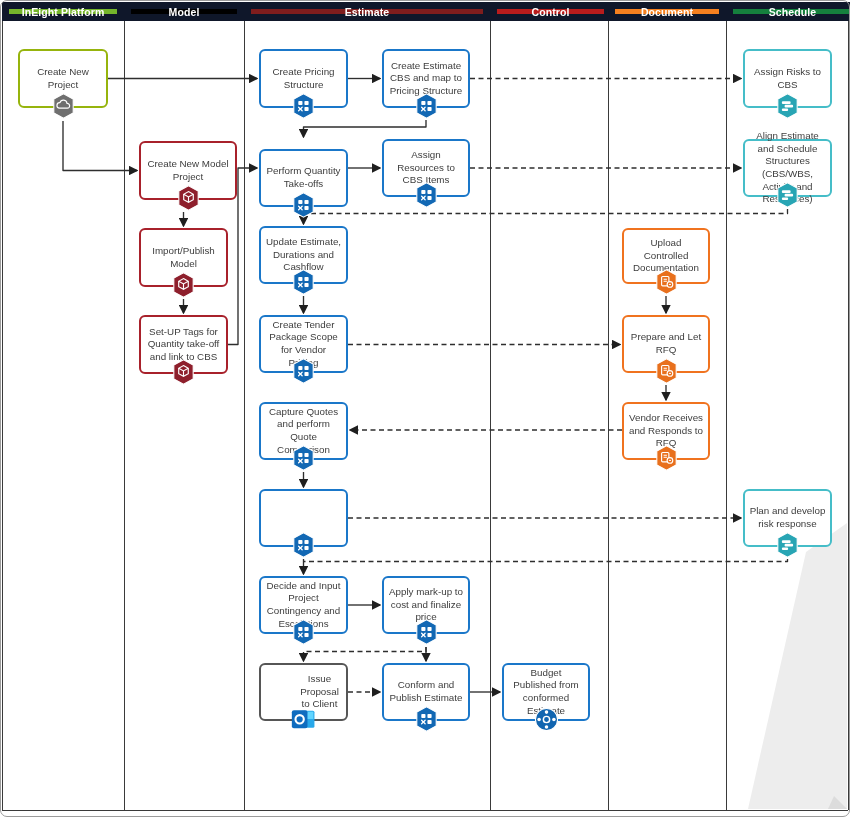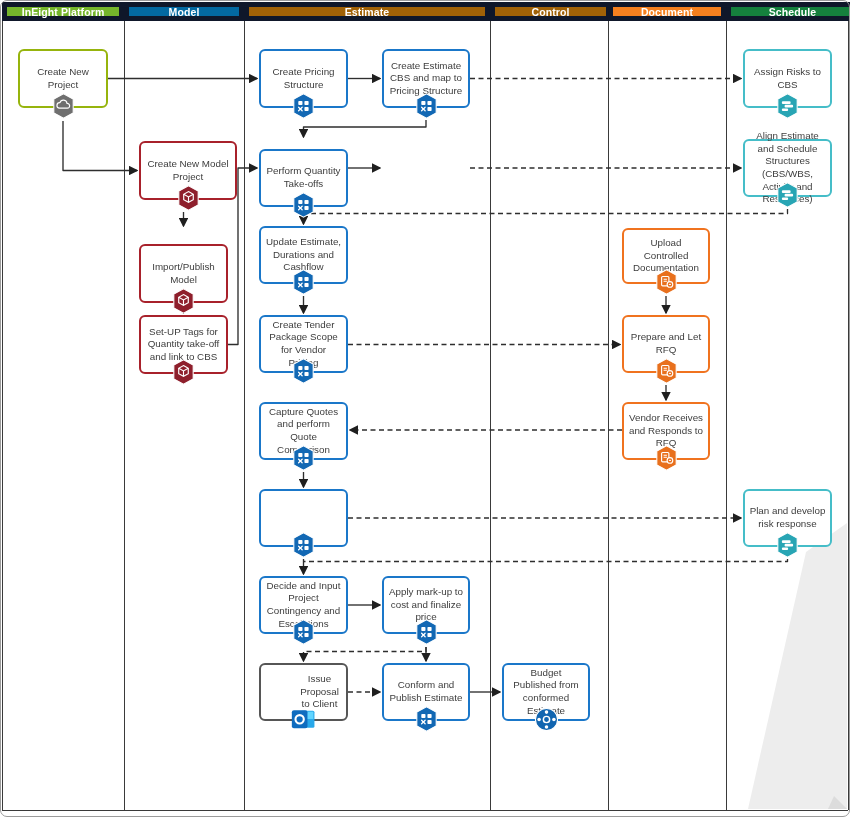--- a/index.html
+++ b/index.html
@@ -1,18 +1,18 @@
 <!DOCTYPE html>
 <html><head>
 <meta charset="utf-8">
 <style>
   html,body{margin:0;padding:0;background:#fff;font-family:"Liberation Sans",sans-serif;}
   #stage{position:relative;width:850px;height:817px;background:#fff;overflow:hidden;}
   .frame{position:absolute;left:0;top:0;right:0;bottom:0;border:1px solid #9b9b9b;border-radius:7px;pointer-events:none;z-index:40;}
-  .lane-header{position:absolute;top:2px;height:19px;box-sizing:border-box;border:5px solid #0f172a;
+  .lane-header{position:absolute;top:2px;height:19px;box-sizing:border-box;border:7px solid #0f172a;
     display:flex;align-items:center;justify-content:center;color:#fff;font-weight:bold;
     font-size:10.5px;letter-spacing:.1px;z-index:6;}
   .lane-line{position:absolute;top:2px;height:808px;width:1px;background:#3a3a3a;z-index:1;}
   .bottom-line{position:absolute;left:2px;top:810px;width:846px;height:1px;background:#3a3a3a;z-index:1;}
   #edges{position:absolute;left:0;top:0;z-index:2;}
   #wedges{position:absolute;left:0;top:0;z-index:0;}
   .node{position:absolute;background:#fff;border:2px solid #1a77c9;border-radius:6px;box-sizing:border-box;
     display:flex;align-items:center;justify-content:center;text-align:center;z-index:4;}
   .node-label{font-size:9.8px;line-height:1.28;color:#3d3d3d;padding:2px 4px;}
   .node-icon{position:absolute;left:50%;bottom:-13px;transform:translateX(-50%);
@@ -56,27 +56,27 @@
       <polyline points="348,605 380,605" fill="none" stroke="#2e2e2e" stroke-width="1.35" stroke-linejoin="round" marker-end="url(#arr)"></polyline>
       <polyline points="426,647 426,651.5 303.5,651.5 303.5,661" fill="none" stroke="#2e2e2e" stroke-width="1.35" stroke-linejoin="round" stroke-dasharray="5 3.5" marker-end="url(#arr)"></polyline>
       <polyline points="426,647 426,661" fill="none" stroke="#2e2e2e" stroke-width="1.35" stroke-linejoin="round" marker-end="url(#arr)"></polyline>
       <polyline points="348,692 380,692" fill="none" stroke="#2e2e2e" stroke-width="1.35" stroke-linejoin="round" stroke-dasharray="5 3.5" marker-end="url(#arr)"></polyline>
       <polyline points="470,692 500,692" fill="none" stroke="#2e2e2e" stroke-width="1.35" stroke-linejoin="round" marker-end="url(#arr)"></polyline>
     </svg>
   <div class="frame"></div>
 <div class="lane-header" style="left: 2px; width: 122px; background: rgb(117, 181, 43);">
       <span>InEight Platform</span>
     </div>
-    <div class="lane-header" style="left: 124px; width: 120px; background: #0369a1;">
+    <div class="lane-header" style="left: 124px; width: 120px; background: #000000;">
       <span>Model</span>
     </div>
-    <div class="lane-header" style="left: 244px; width: 246px; background: #a16207;">
+    <div class="lane-header" style="left: 244px; width: 246px; background: #7f1d1d;">
       <span>Estimate</span>
     </div>
-    <div class="lane-header" style="left: 490px; width: 121px; background: #a16207;">
+    <div class="lane-header" style="left: 490px; width: 121px; background: #b91c1c;">
       <span>Control</span>
     </div>
     <div class="lane-header" style="left: 608px; width: 118px; background: rgb(245, 128, 31);">
       <span>Document</span>
     </div>
     <div class="lane-header" style="left: 726px; width: 133px; background: #15803d;">
       <span>Schedule</span>
     </div>
     <div class="lane-line" style="left: 2px; background: rgb(58, 58, 58);"></div>
     <div class="lane-line" style="left: 124px; background: rgb(58, 58, 58);"></div>
@@ -98,21 +98,21 @@
     <div class="node" style="left: 139px; top: 141px; width: 98px; height: 59px; border-color: rgb(168, 33, 43);">
       <div class="node-label">Create New Model Project</div>
       <div class="node-icon">
         <svg width="23" height="26" viewBox="0 0 22 25">
           <path d="M11 .8 L20.3 5.9 V19.1 L11 24.2 L1.7 19.1 V5.9 Z" fill="#8e1f2c" stroke="#fff" stroke-width="1"></path>
           <path d="M11 6.3 L15.6 8.9 V14.1 L11 16.7 L6.4 14.1 V8.9 Z" fill="none" stroke="#fff" stroke-width="1.1"></path>
           <path d="M6.4 8.9 L11 11.5 L15.6 8.9 M11 11.5 V16.7" fill="none" stroke="#fff" stroke-width="1.1"></path>
         </svg>
       </div>
     </div>
-    <div class="node" style="left: 139px; top: 228px; width: 89px; height: 59px; border-color: rgb(168, 33, 43); margin-top: 16px;">
+    <div class="node" style="left: 139px; top: 228px; width: 89px; height: 59px; border-color: rgb(168, 33, 43);">
       <div class="node-label">Import/Publish Model</div>
       <div class="node-icon">
         <svg width="23" height="26" viewBox="0 0 22 25">
           <path d="M11 .8 L20.3 5.9 V19.1 L11 24.2 L1.7 19.1 V5.9 Z" fill="#8e1f2c" stroke="#fff" stroke-width="1"></path>
           <path d="M11 6.3 L15.6 8.9 V14.1 L11 16.7 L6.4 14.1 V8.9 Z" fill="none" stroke="#fff" stroke-width="1.1"></path>
           <path d="M6.4 8.9 L11 11.5 L15.6 8.9 M11 11.5 V16.7" fill="none" stroke="#fff" stroke-width="1.1"></path>
         </svg>
       </div>
     </div>
     <div class="node" style="left: 139px; top: 315px; width: 89px; height: 59px; border-color: rgb(168, 33, 43);">
@@ -144,20 +144,32 @@
           <path d="M11 .8 L20.3 5.9 V19.1 L11 24.2 L1.7 19.1 V5.9 Z" fill="#1268b4" stroke="#fff" stroke-width="1"></path>
           <rect x="6" y="7.6" width="4" height="4" rx="0.8" fill="#fff"></rect>
           <rect x="11.9" y="7.6" width="4" height="4" rx="0.8" fill="#fff"></rect>
           <rect x="11.9" y="13.4" width="4" height="4" rx="0.8" fill="#fff"></rect>
           <path d="M6.3 13.7 l3.4 3.4 M9.7 13.7 l-3.4 3.4" stroke="#fff" stroke-width="1.2" stroke-linecap="round"></path>
         </svg>
       </div>
     </div>
     <div class="node" style="left: 259px; top: 139px; width: 89px; height: 58px; border-color: rgb(26, 119, 201); margin-top: 10px;">
       <div class="node-label">Perform Quantity Take-offs</div>
+      <div class="node-icon">
+        <svg width="23" height="26" viewBox="0 0 22 25">
+          <path d="M11 .8 L20.3 5.9 V19.1 L11 24.2 L1.7 19.1 V5.9 Z" fill="#1268b4" stroke="#fff" stroke-width="1"></path>
+          <rect x="6" y="7.6" width="4" height="4" rx="0.8" fill="#fff"></rect>
+          <rect x="11.9" y="7.6" width="4" height="4" rx="0.8" fill="#fff"></rect>
+          <rect x="11.9" y="13.4" width="4" height="4" rx="0.8" fill="#fff"></rect>
+          <path d="M6.3 13.7 l3.4 3.4 M9.7 13.7 l-3.4 3.4" stroke="#fff" stroke-width="1.2" stroke-linecap="round"></path>
+        </svg>
+      </div>
+    </div>
+    <div class="node" style="left: 382px; top: 139px; width: 88px; height: 58px; border-color: rgb(26, 119, 201);">
+      <div class="node-label">Assign Resources to CBS Items</div>
       <div class="node-icon">
         <svg width="23" height="26" viewBox="0 0 22 25">
           <path d="M11 .8 L20.3 5.9 V19.1 L11 24.2 L1.7 19.1 V5.9 Z" fill="#1268b4" stroke="#fff" stroke-width="1"></path>
           <rect x="6" y="7.6" width="4" height="4" rx="0.8" fill="#fff"></rect>
           <rect x="11.9" y="7.6" width="4" height="4" rx="0.8" fill="#fff"></rect>
           <rect x="11.9" y="13.4" width="4" height="4" rx="0.8" fill="#fff"></rect>
           <path d="M6.3 13.7 l3.4 3.4 M9.7 13.7 l-3.4 3.4" stroke="#fff" stroke-width="1.2" stroke-linecap="round"></path>
         </svg>
       </div>
     </div>

